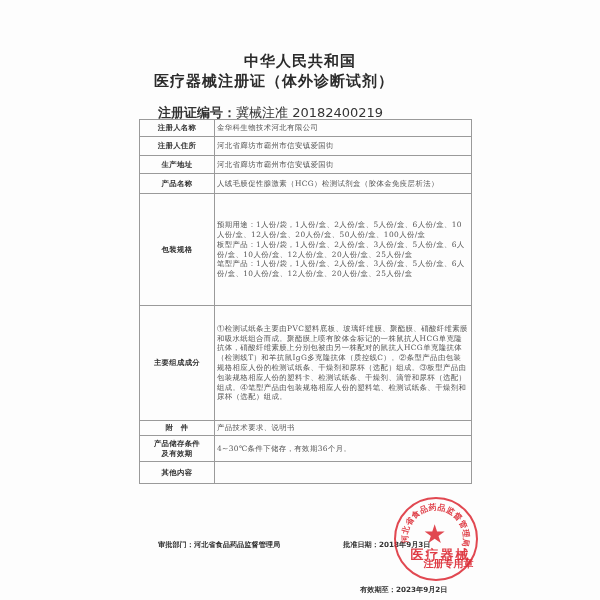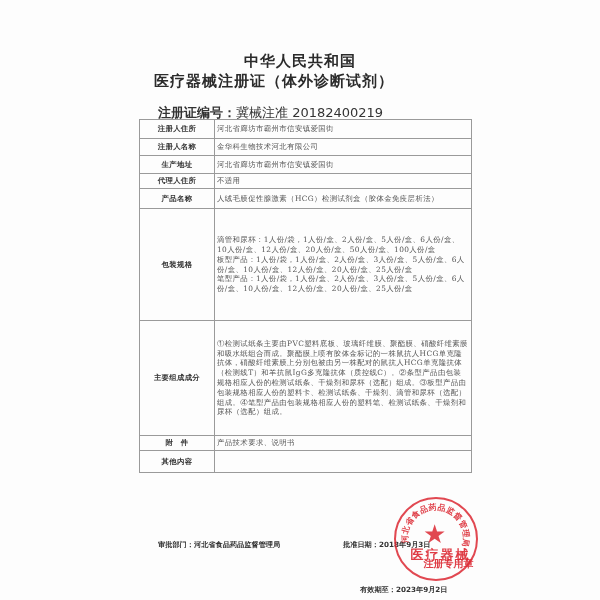--- a/index.html
+++ b/index.html
@@ -78,55 +78,58 @@
 
 <div class="page">
   <div class="title1">中华人民共和国</div>
   <div class="title2">医疗器械注册证（体外诊断试剂）</div>
   <div class="regno">
     <span>注册证编号：</span><span class="num">冀械注准 20182400219</span>
   </div>
 
   <table class="cert">
     <tbody>
-        <tr style="height:19px">
+        <tr style="height:17px">
+      <td class="lbl">注册人名称</td>
+      <td class="val">金华科生物技术河北有限公司</td>
+    </tr>
+    <tr style="height:19px">
       <td class="lbl">注册人住所</td>
       <td class="val">河北省廊坊市霸州市信安镇爱国街</td>
-    </tr>
-    <tr style="height:17px">
-      <td class="lbl">注册人名称</td>
-      <td class="val">金华科生物技术河北有限公司</td>
     </tr>
     <tr style="height:18px">
       <td class="lbl">生产地址</td>
       <td class="val">河北省廊坊市霸州市信安镇爱国街</td>
-    </tr>
-    <tr style="height:15px">
-      <td class="lbl">代理人住所</td>
-      <td class="val">不适用</td>
     </tr>
     <tr style="height:20px">
       <td class="lbl">产品名称</td>
       <td class="val">人绒毛膜促性腺激素（HCG）检测试剂盒（胶体金免疫层析法）</td>
     </tr>
     <tr style="height:112px">
       <td class="lbl">包装规格</td>
       <td class="val">
-        <div>滴管和尿杯：1人份/袋，1人份/盒、2人份/盒、5人份/盒、6人份/盒、10人份/盒、12人份/盒、20人份/盒、50人份/盒、100人份/盒</div>
+        <div>预期用途：1人份/袋，1人份/盒、2人份/盒、5人份/盒、6人份/盒、10人份/盒、12人份/盒、20人份/盒、50人份/盒、100人份/盒</div>
         <div>板型产品：1人份/袋，1人份/盒、2人份/盒、3人份/盒、5人份/盒、6人份/盒、10人份/盒、12人份/盒、20人份/盒、25人份/盒</div>
         <div>笔型产品：1人份/袋，1人份/盒、2人份/盒、3人份/盒、5人份/盒、6人份/盒、10人份/盒、12人份/盒、20人份/盒、25人份/盒</div>
       </td>
     </tr>
     <tr style="height:115px">
       <td class="lbl">主要组成成分</td>
       <td class="val">①检测试纸条主要由PVC塑料底板、玻璃纤维膜、聚酯膜、硝酸纤维素膜和吸水纸组合而成。聚酯膜上喷有胶体金标记的一株鼠抗人HCG单克隆抗体，硝酸纤维素膜上分别包被由另一株配对的鼠抗人HCG单克隆抗体（检测线T）和羊抗鼠IgG多克隆抗体（质控线C）。②条型产品由包装规格相应人份的检测试纸条、干燥剂和尿杯（选配）组成。③板型产品由包装规格相应人份的塑料卡、检测试纸条、干燥剂、滴管和尿杯（选配）组成。④笔型产品由包装规格相应人份的塑料笔、检测试纸条、干燥剂和尿杯（选配）组成。</td>
     </tr>
     <tr style="height:15px">
       <td class="lbl">附　件</td>
       <td class="val">产品技术要求、说明书</td>
+    </tr>
+    <tr style="height:26px">
+      <td class="lbl">
+        <div>产品储存条件</div>
+        <div>及有效期</div>
+      </td>
+      <td class="val">4~30℃条件下储存，有效期36个月。</td>
     </tr>
     <tr style="height:22px">
       <td class="lbl">其他内容</td>
       <td class="val"></td>
     </tr>
   </tbody>
     </table>
 
   <div class="footer-left">
     <span>审批部门：</span><span>河北省食品药品监督管理局</span>

